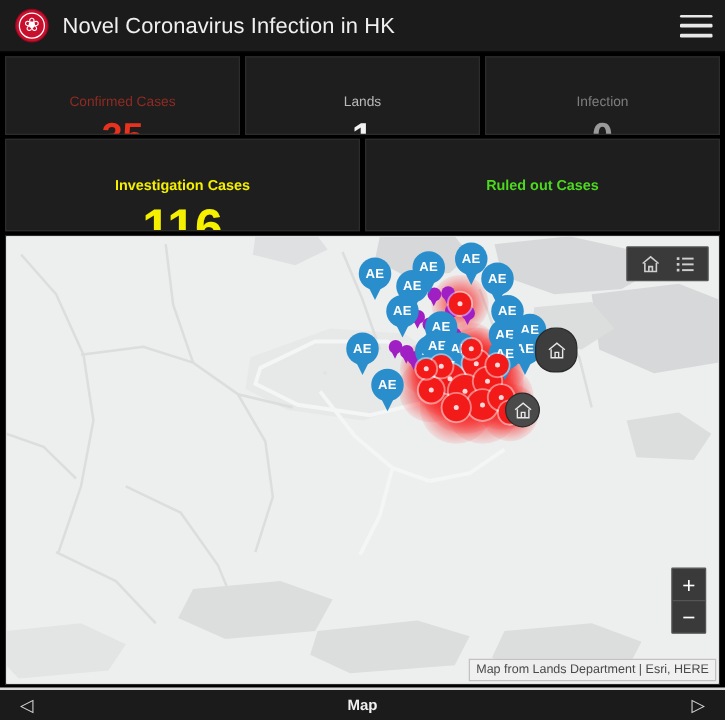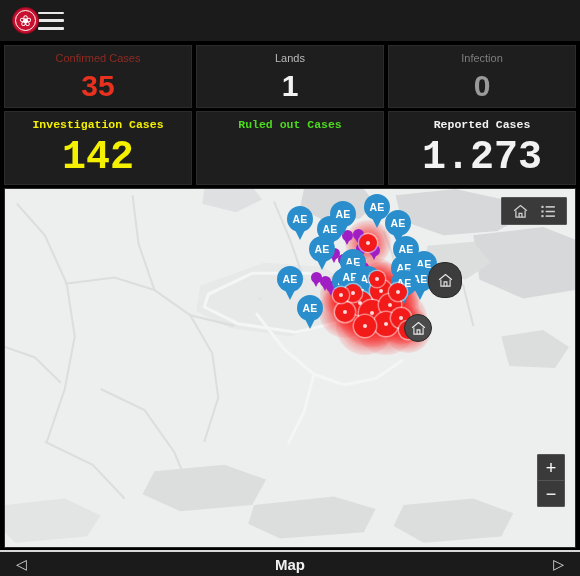--- a/index.html
+++ b/index.html
@@ -95,27 +95,28 @@
     background: #1e1e1e;
     border: 1px solid #2c2c2c;
     box-sizing: border-box;
     display: flex;
     flex-direction: column;
     align-items: center;
     justify-content: flex-start;
     overflow: hidden;
   }
   .card.small { height: 63px; padding-top: 6px; }
-  .card.big { height: 74px; padding-top: 7px; font-family: Liberation Mono, monospace; }
+  .card.big { height: 74px; padding-top: 7px; }
 
   .card-label {
     font-size: 11.5px;
     font-weight: bold;
     line-height: 1.1;
     text-align: left;
+    margin-top: 24px;
   }
   .card.small .card-label { font-weight: normal; font-size: 11px; }
   .card-value {
     font-weight: bold;
     line-height: 1;
     text-align: center;
   }
   .card.small .card-value { font-size: 30px; margin-top: 7px; }
   .card.big .card-value { font-size: 40px; margin-top: 6px; }
 
@@ -304,34 +305,35 @@
   }
   .nav-arrow {
     color: #d8d8d8;
     font-size: 14px;
     line-height: 1;
     cursor: pointer;
     user-select: none;
   }
   .bottom-title {
     color: #f0f0f0;
-    font-size: 15px;
+    font-size: 12px;
     font-weight: bold;
   }
 </style>
 </head>
 <body>
 
 <div id="app">
 
   <div class="header">
     <div class="logo">
       <div class="ring"></div>
       <div class="petals">❀</div>
     </div>
+    <div class="header-title">Novel Coronavirus Infection in HK</div>
     <div class="hamburger">
       <span></span>
       <span></span>
       <span></span>
     </div>
   </div>
 
   <div class="stats">
 
     <div class="stat-row">
@@ -345,28 +347,24 @@
       </div>
       <div class="card small">
         <div class="card-label c-label-grey-dim">Infection</div>
         <div class="card-value c-grey">0</div>
       </div>
     </div>
 
     <div class="stat-row">
       <div class="card big">
         <div class="card-label c-yellow">Investigation Cases</div>
-        <div class="card-value c-yellow">142</div>
+        <div class="card-value c-yellow">116</div>
       </div>
       <div class="card big">
         <div class="card-label c-green">Ruled out Cases</div>
-      </div>
-      <div class="card big">
-        <div class="card-label c-white">Reported Cases</div>
-        <div class="card-value c-white">1.273</div>
       </div>
     </div>
 
   </div>
 
   <div class="map-wrap">
 
     <div class="basemap">
       <svg viewBox="0 0 572 340" preserveAspectRatio="none">
         <rect x="0" y="0" width="572" height="340" fill="#edeeee"></rect>
@@ -619,20 +617,21 @@
           <rect x="8" y="17.4" width="13" height="2.2"></rect>
         </svg>
       </div>
     </div>
 
     <div class="zoom-ctrl">
       <div class="zoom-btn plus">+</div>
       <div class="zoom-btn minus">−</div>
     </div>
 
+    <div class="attribution">Map from Lands Department | Esri, HERE</div>
 
   </div>
 
   <div class="bottombar">
     <div class="nav-arrow">◁</div>
     <div class="bottom-title">Map</div>
     <div class="nav-arrow">▷</div>
   </div>
 
 </div>

